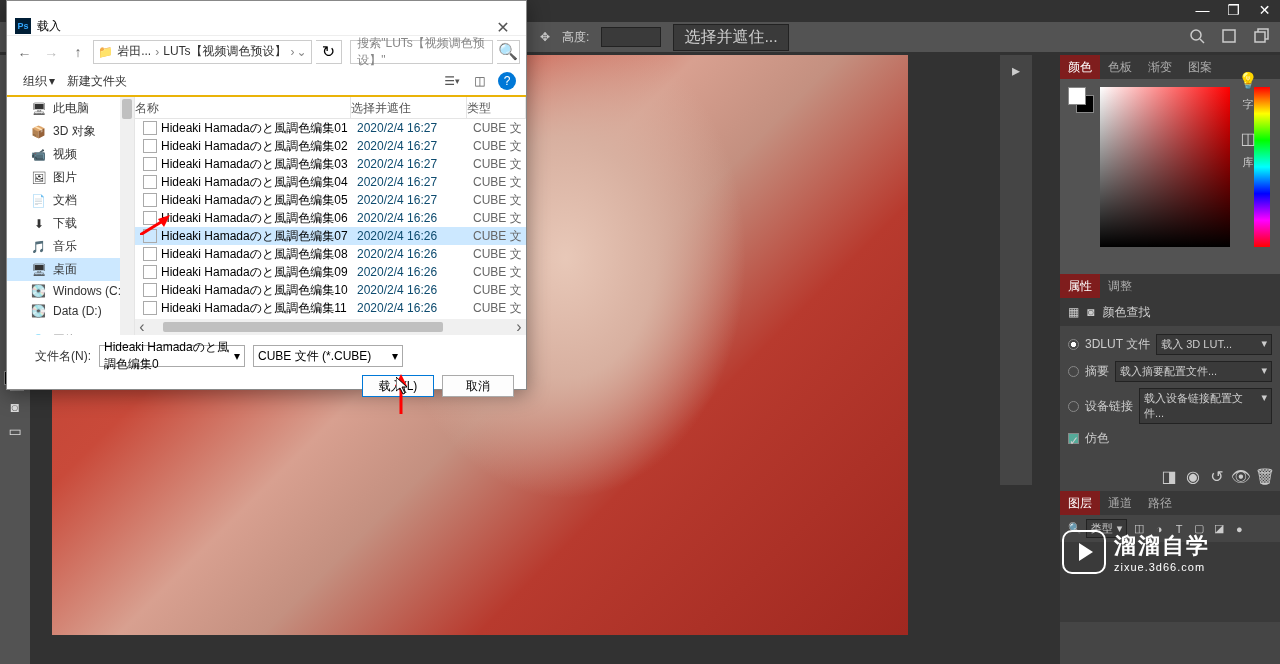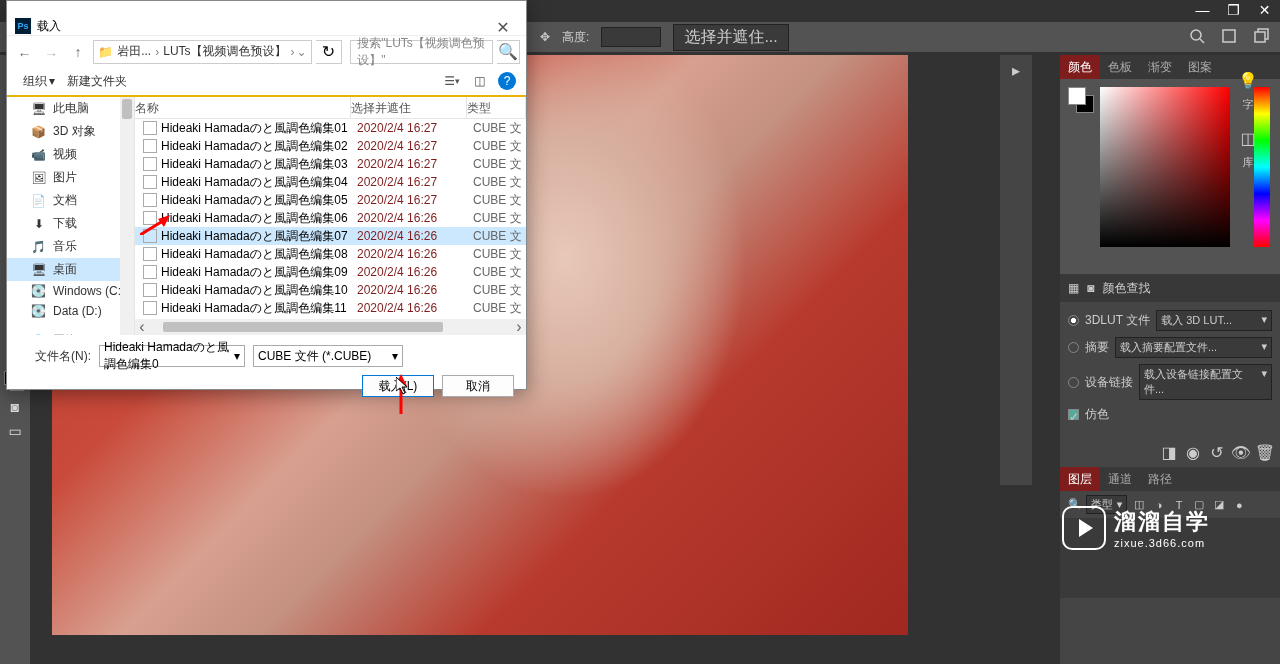--- a/index.html
+++ b/index.html
@@ -106,21 +106,21 @@
 .list-header { height: 22px; display: flex; border-bottom: 1px solid #e5e5e5; font-size: 12px; color: #555; }
 .lh-col { padding: 3px 0; border-right: 1px solid #e5e5e5; }
 .lh-name { width: 216px; }
 .lh-date { width: 116px; }
 .lh-type { flex: 1; }
 .list-body { font-size: 12px; }
 .list-row { display: flex; height: 18px; align-items: center; }
 .list-row.selected { background: #cce8ff; }
 .lr-name { width: 216px; padding-left: 8px; display: flex; align-items: center; gap: 4px; white-space: nowrap; overflow: hidden; }
 .lr-icon { width: 14px; height: 14px; border: 1px solid #aaa; display: inline-block; flex-shrink: 0; }
-.lr-date { width: 116px; color: #7f1d1d; padding-left: 6px; }
+.lr-date { width: 116px; color: #0c4a6e; padding-left: 6px; }
 .lr-type { flex: 1; color: #666; padding-left: 6px; }
 .list-scrollbar { position: absolute; bottom: 0; left: 0; right: 0; height: 16px; background: #f0f0f0; display: flex; align-items: center; }
 .list-scrollbar .sb-thumb { width: 280px; height: 10px; background: #c0c0c0; margin-left: 14px; border-radius: 2px; }
 .list-scrollbar .sb-arrow { width: 14px; text-align: center; color: #666; }
 
 .dlg-footer { padding: 10px 12px; font-size: 12px; }
 .ft-row { display: flex; align-items: center; gap: 8px; margin-bottom: 8px; }
 .ft-label { color: #333; margin-left: 16px; }
 .ft-select { height: 22px; border: 1px solid #aaa; padding: 0 4px; display: flex; align-items: center; justify-content: space-between; background: #fff; }
 .ft-name { width: 146px; }
@@ -212,20 +212,24 @@
     </div>
     <div class="color-panel">
       <div class="color-fgbg">
         <div class="cbg"></div>
         <div class="cfg"></div>
       </div>
       <div class="color-picker"></div>
       <div class="hue-strip"></div>
     </div>
 
+    <div class="panel-tabs">
+      <div class="panel-tab active">属性</div>
+      <div class="panel-tab">调整</div>
+    </div>
     <div class="prop-panel">
       <div class="prop-header">
         <span>▦</span>
         <span>◙</span>
         <span>颜色查找</span>
       </div>
       <div class="prop-body">
         <div class="prop-row">
           <div class="prop-radio checked"></div>
           <span>3DLUT 文件</span>

